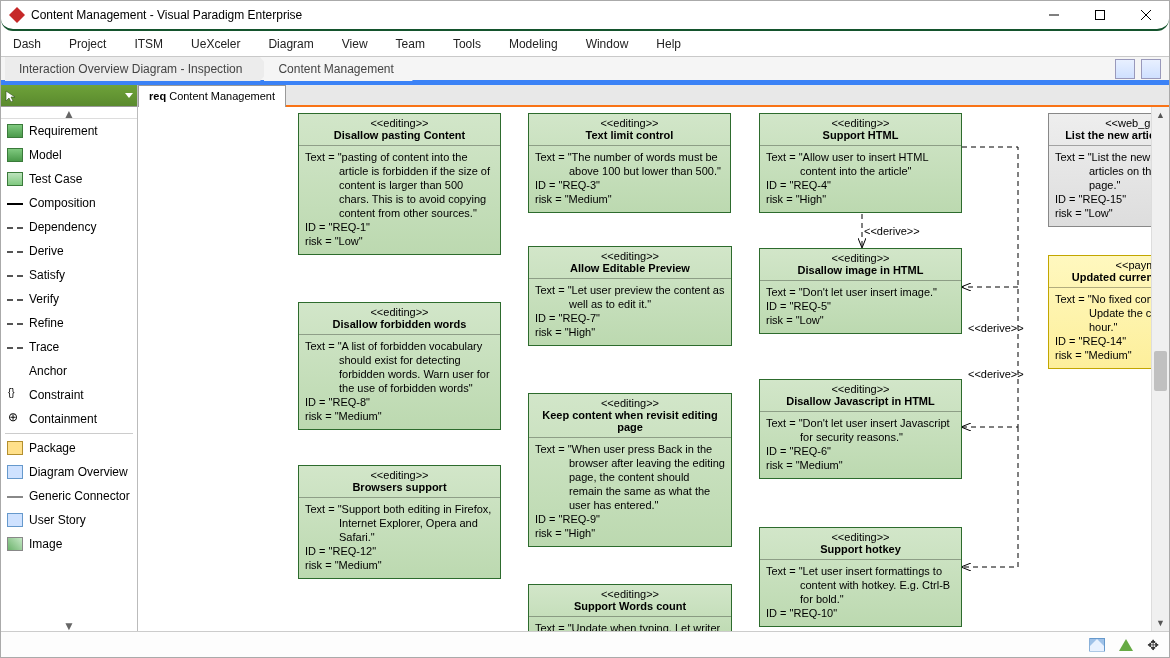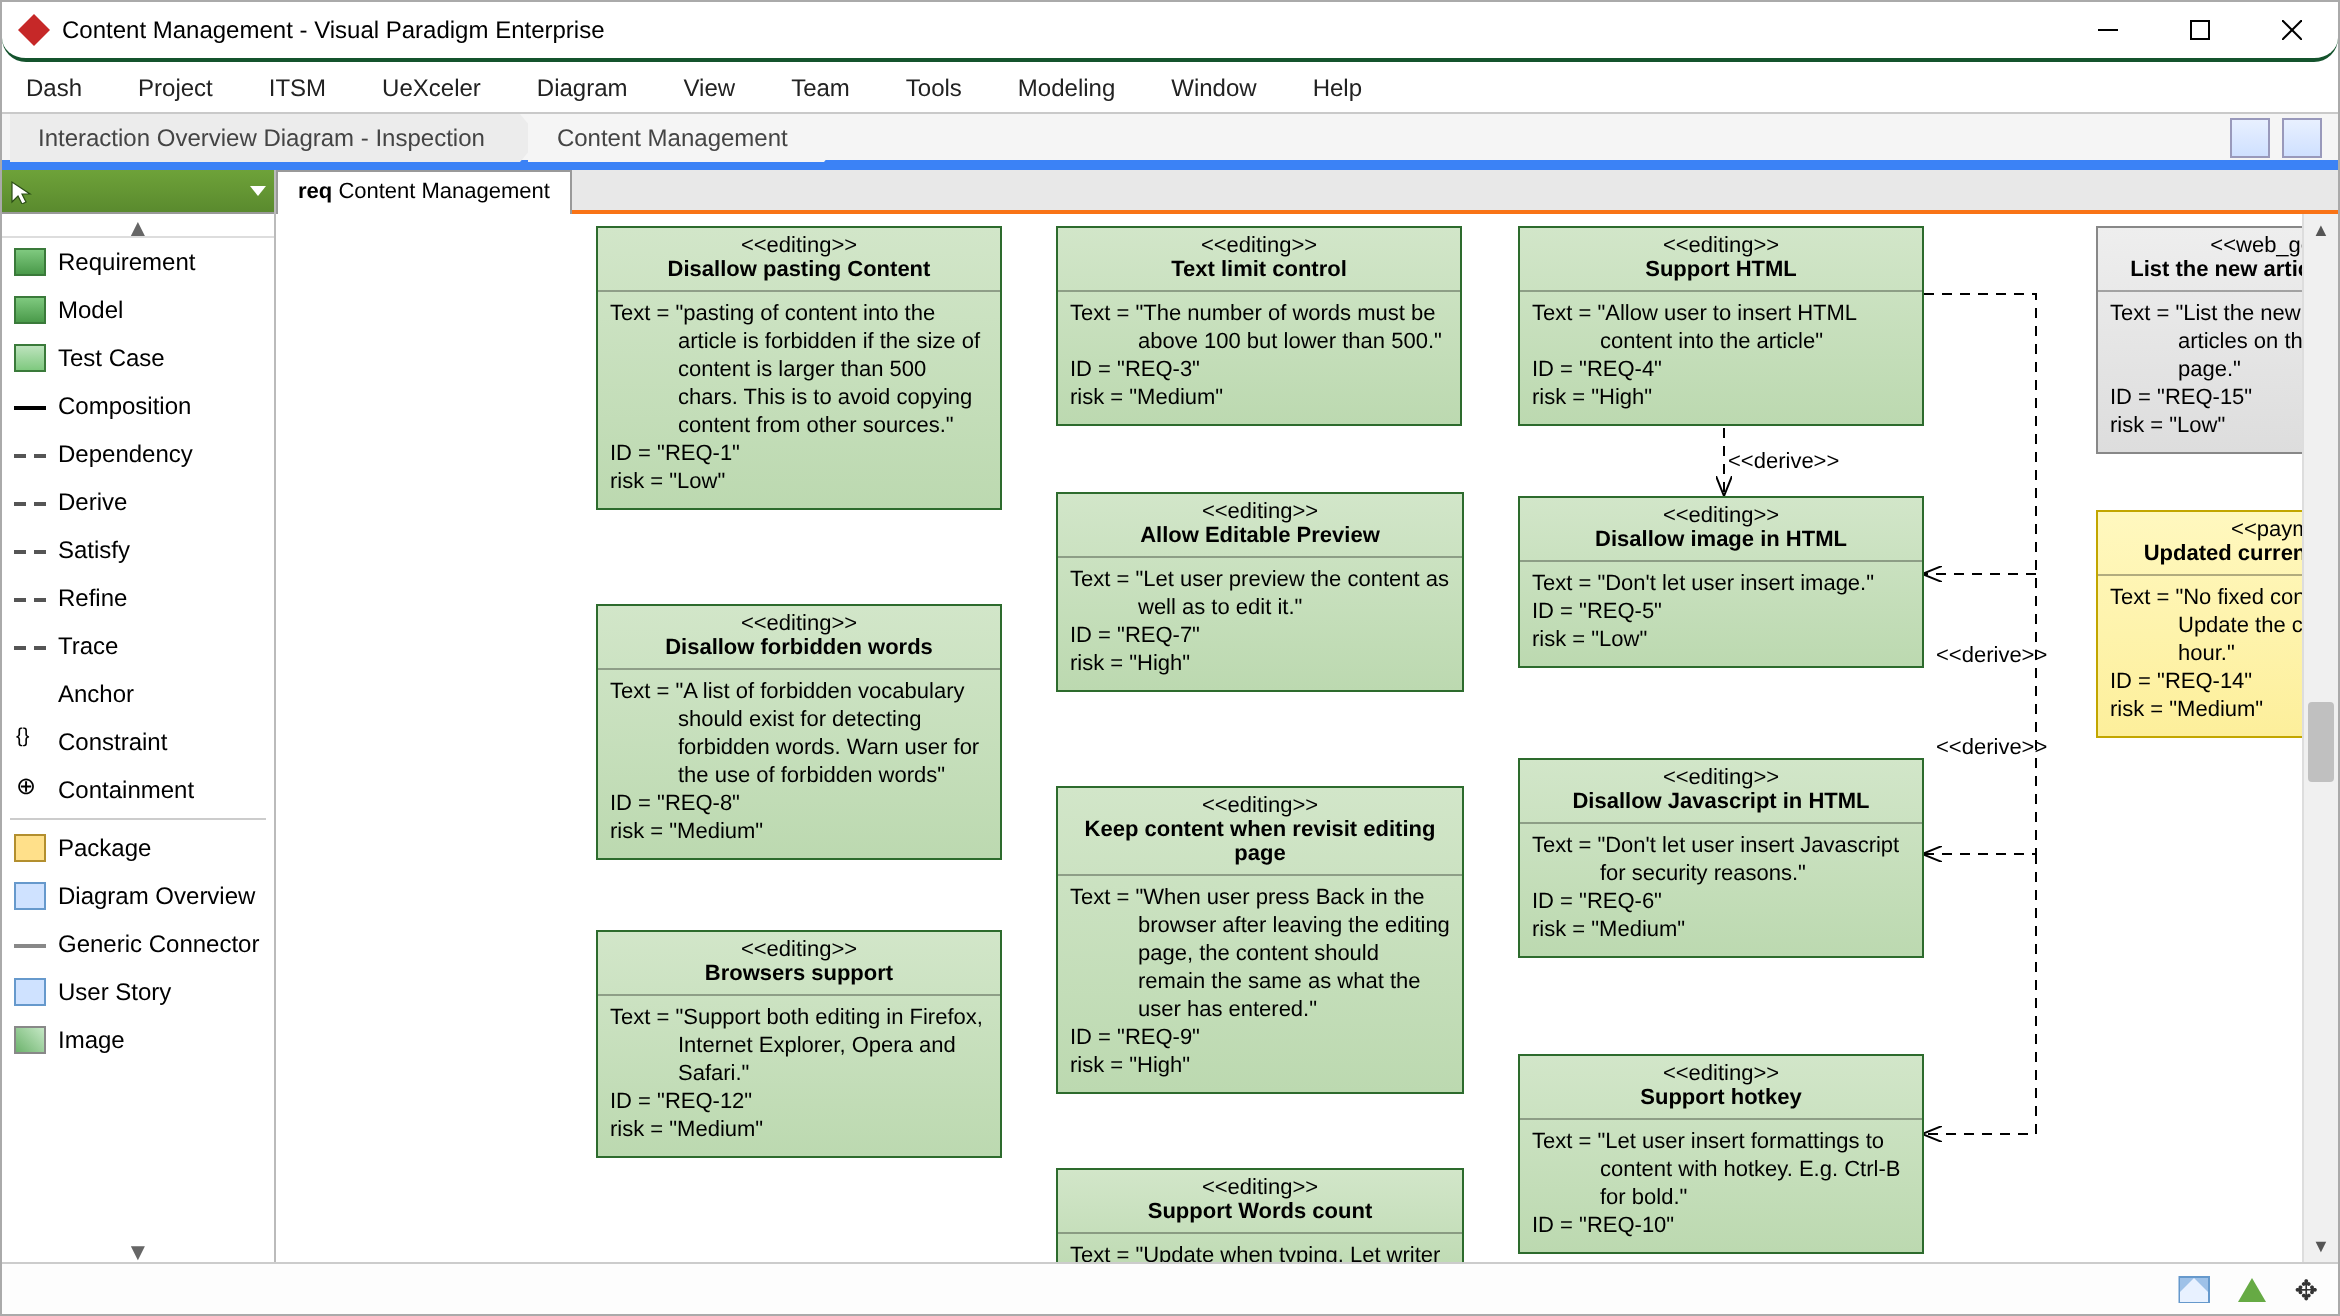--- a/index.html
+++ b/index.html
@@ -180,20 +180,24 @@
           <div class="p-item">
             <div class="p-ico ico-line ico-dash"></div>
             <span>Derive</span>
           </div>
           <div class="p-item">
             <div class="p-ico ico-line ico-dash"></div>
             <span>Satisfy</span>
           </div>
           <div class="p-item">
             <div class="p-ico ico-line ico-dash"></div>
+            <span>Verify</span>
+          </div>
+          <div class="p-item">
+            <div class="p-ico ico-line ico-dash"></div>
             <span>Refine</span>
           </div>
           <div class="p-item">
             <div class="p-ico ico-line ico-dash"></div>
             <span>Trace</span>
           </div>
           <div class="p-item">
             <div class="p-ico ico-anchor"></div>
             <span>Anchor</span>
           </div>

